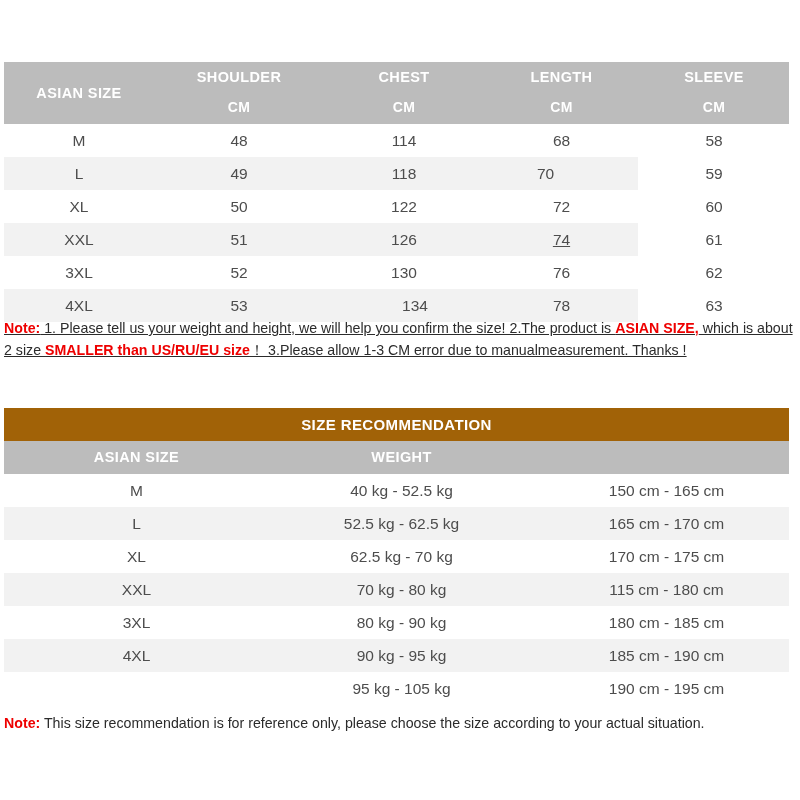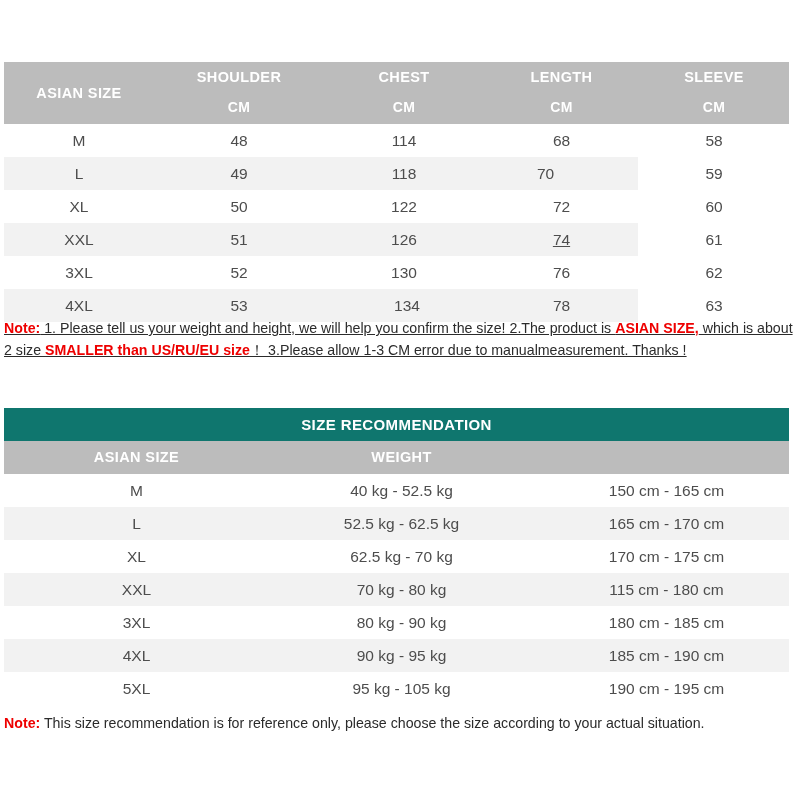--- a/index.html
+++ b/index.html
@@ -107,21 +107,21 @@
   }
 
   
   .tbl2 {
     position: absolute;
     left: 4px;
     top: 408px;
     width: 785px;
   }
   .tbl2-title {
-    background: #0f766e;
+    background: #a16207;
     height: 33px;
     line-height: 33px;
     text-align: center;
     color: #ffffff;
     font-weight: bold;
     font-size: 15px;
     letter-spacing: 0.4px;
   }
   .tbl2-head {
     background: #bcbcbc;
@@ -233,21 +233,21 @@
           <div class="cell" style="left: 0px; width: 150px;">3XL</div>
           <div class="cell" style="left: 150px; width: 170px;">52</div>
           <div class="cell" style="left: 320px; width: 160px;">130</div>
           <div class="cell" style="left: 480px; width: 155px;">76</div>
           <div class="cell" style="left: 635px; width: 150px;">62</div>
         </div>
         <div class="r1">
           <div class="stripe"></div>
           <div class="cell" style="left: 0px; width: 150px;">4XL</div>
           <div class="cell" style="left: 150px; width: 170px;">53</div>
-          <div class="cell" style="left: 323px; width: 160px;">134</div>
+          <div class="cell" style="left: 331px; width: 160px;">134</div>
           <div class="cell" style="left: 480px; width: 155px;">78</div>
           <div class="cell" style="left: 635px; width: 150px;">63</div>
         </div>
       </div>
   </div>
 
   <div class="note1">
     <span class="lead">Note:</span><span> 1. Please tell us your weight and height, we will help you confirm the size!  2.The product is </span><span class="red">ASIAN SIZE,</span><span> which is about 2 size </span><span class="red">SMALLER than US/RU/EU size</span><span>！ 3.Please allow 1-3 CM error due to manualmeasurement.  Thanks !</span>
   </div>
 
@@ -285,21 +285,20 @@
           <div class="cell" style="left: 55px; width: 155px;">3XL</div>
           <div class="cell" style="left: 285px; width: 225px;">80 kg - 90 kg</div>
           <div class="cell" style="left: 560px; width: 205px;">180 cm - 185 cm</div>
         </div>
         <div class="r2 alt">
           <div class="cell" style="left: 55px; width: 155px;">4XL</div>
           <div class="cell" style="left: 285px; width: 225px;">90 kg - 95 kg</div>
           <div class="cell" style="left: 560px; width: 205px;">185 cm - 190 cm</div>
         </div>
         <div class="r2">
-          <div class="cell" style="left: 55px; width: 155px;">5XL</div>
           <div class="cell" style="left: 285px; width: 225px;">95 kg - 105 kg</div>
           <div class="cell" style="left: 560px; width: 205px;">190 cm - 195 cm</div>
         </div>
       </div>
   </div>
 
   <div class="note2">
     <span class="red">Note:</span><span> This size recommendation is for reference only, please choose the size according to your actual situation.</span>
   </div>
 

